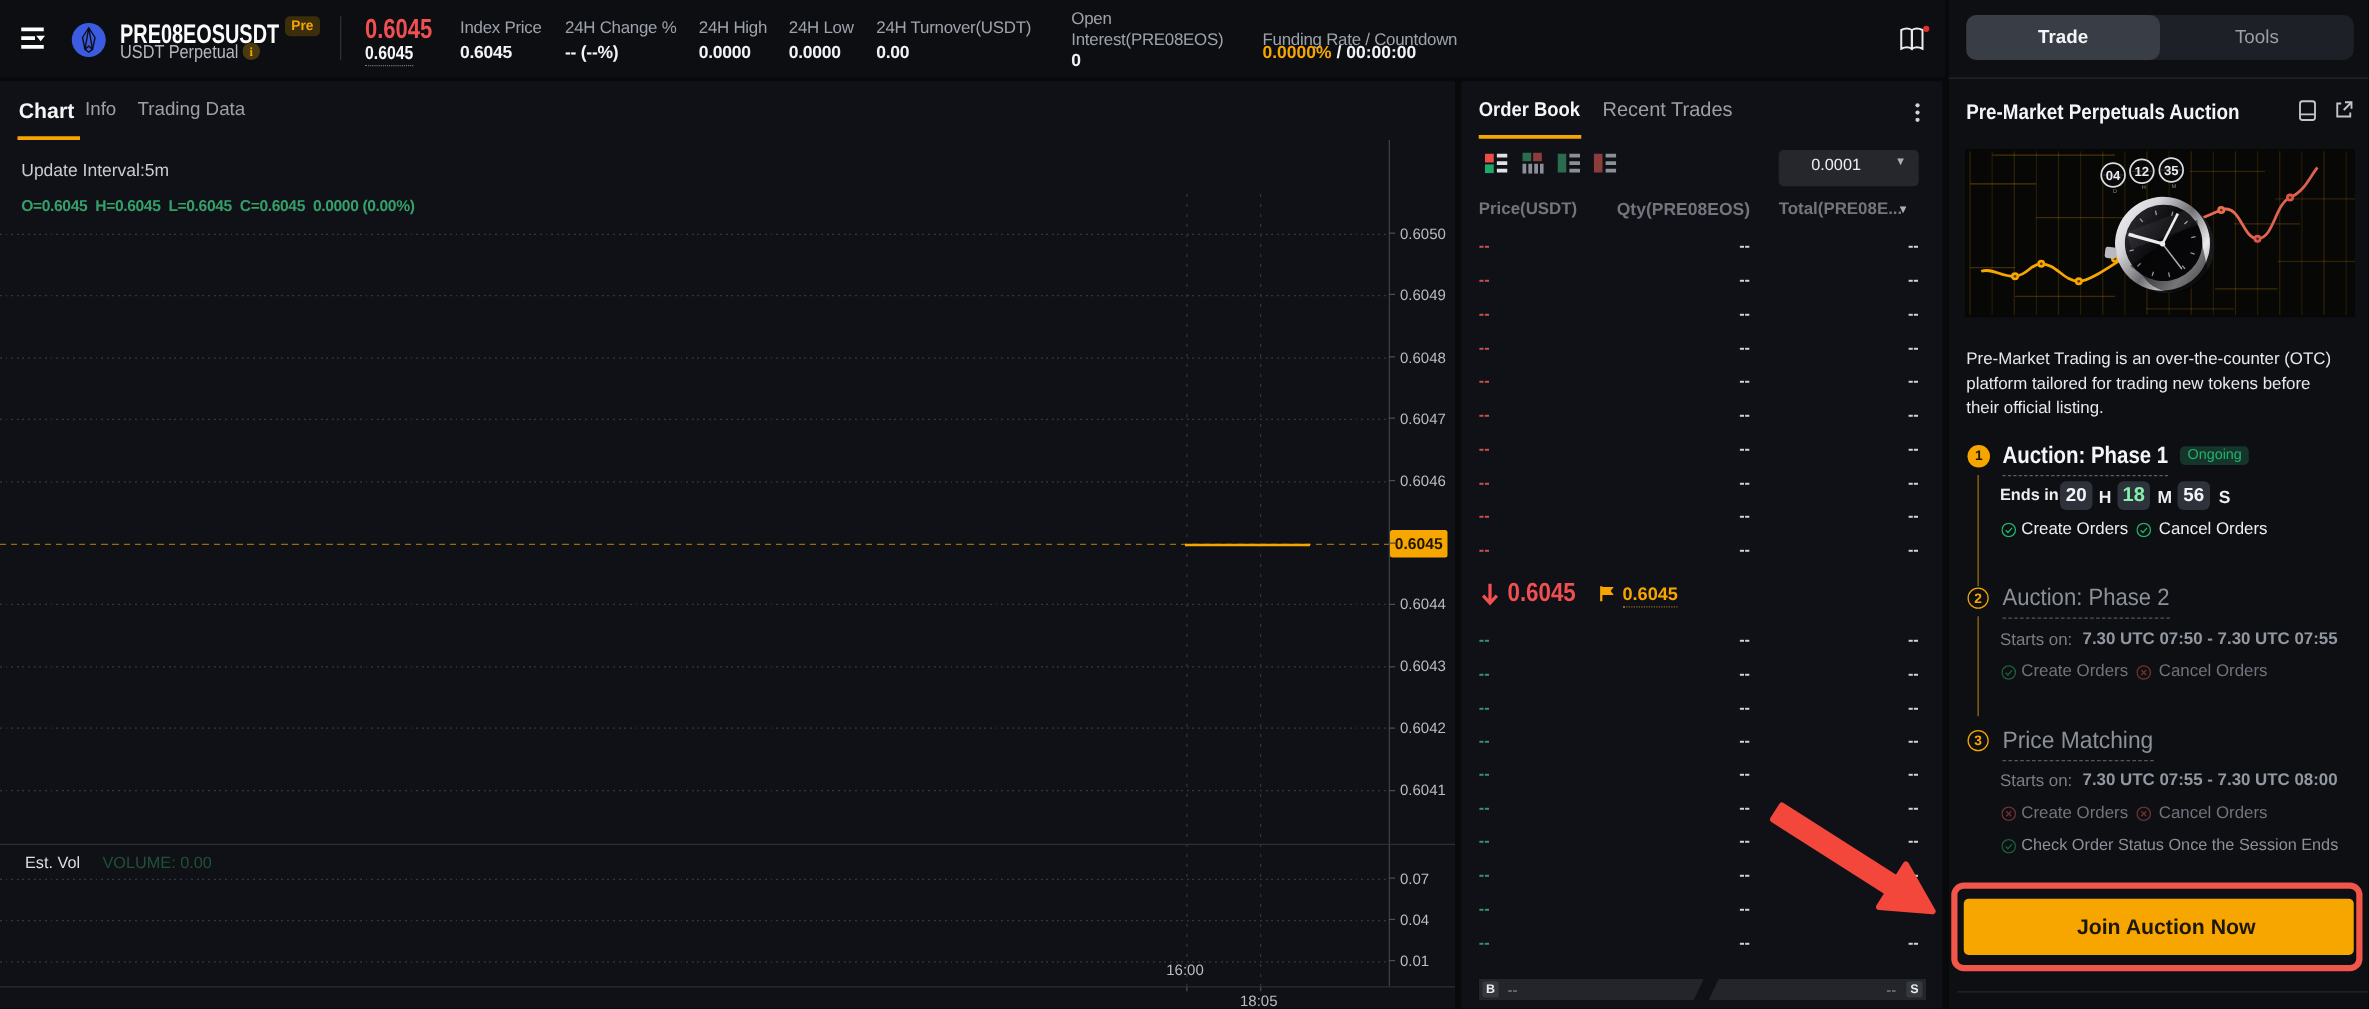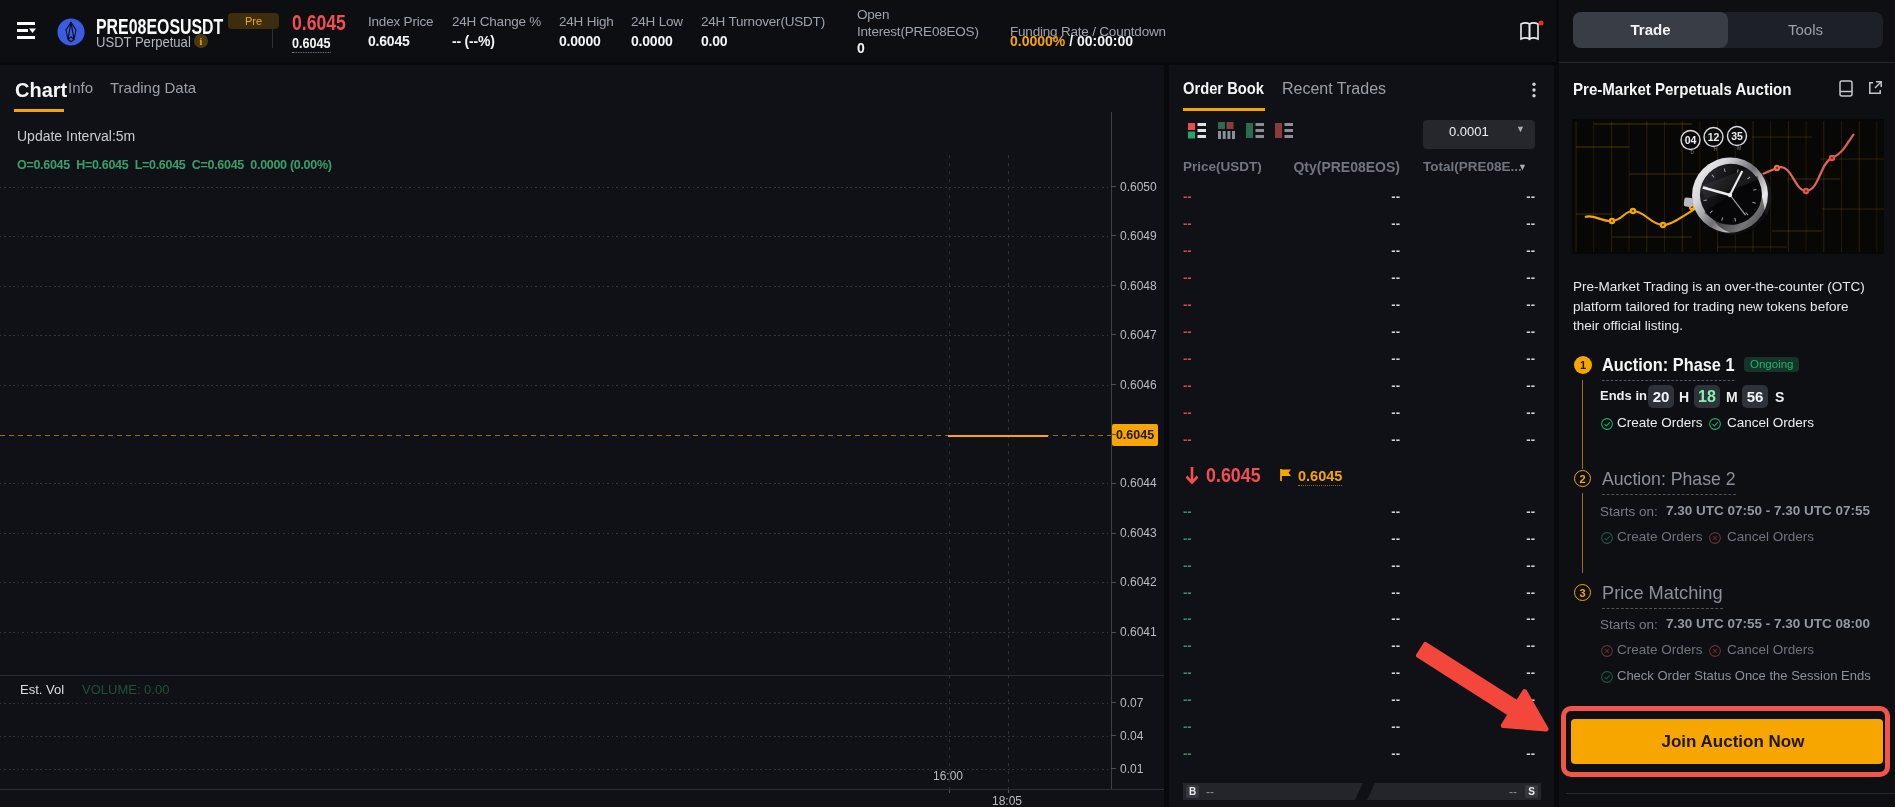--- a/index.html
+++ b/index.html
@@ -32,21 +32,21 @@
   </svg>
 
   <svg class="abs" style="left:57px;top:18px" width="28" height="28" viewBox="0 0 28 28">
     <circle cx="14" cy="14" r="13.6" fill="#3b5be0"></circle>
     <g stroke="#0c0e14" stroke-width="1.1" fill="none" stroke-linejoin="round">
       <path d="M14 4.2 L19 12 L17 21.5 L14 23.8 L11 21.5 L9 12 Z"></path>
       <path d="M14 4.2 L11 21.5 M14 4.2 L17 21.5 M11 21.5 L14 18.8 L17 21.5"></path>
     </g>
   </svg>
   <div class="abs" style="left:96px;top:15px;font-size:21.5px;font-weight:bold;color:#fbfbfc;transform:scaleX(0.74);transform-origin:0 0;white-space:nowrap;">PRE08EOSUSDT</div>
-  <div class="abs" style="left:228px;top:13px;background:#3d2e0b;color:#f7a600;font-size:11px;font-weight:normal;border-radius:4px;padding:2px 17px;">Pre</div>
+  <div class="abs" style="left:228px;top:13px;background:#3d2e0b;color:#f7a600;font-size:11px;font-weight:bold;border-radius:4px;padding:2px 5px;">Pre</div>
   <div class="abs" style="left:96px;top:33px;font-size:15px;color:#b4b8bf;transform:scaleX(0.87);transform-origin:0 0;white-space:nowrap;">USDT Perpetual</div>
   <svg class="abs" style="left:194px;top:34px" width="14" height="14" viewBox="0 0 14 14">
     <circle cx="7" cy="7" r="7" fill="#4b3a10"></circle>
     <text x="7" y="10.5" text-anchor="middle" font-size="10" font-weight="bold" fill="#f7a600" font-family="Liberation Serif,serif">i</text>
   </svg>
   <div class="abs" style="left:272px;top:13px;width:1px;height:35px;background:#2d3036;"></div>
   <div class="abs" style="left:292px;top:10px;font-size:22px;font-weight:bold;color:#f14f52;transform:scaleX(0.8);transform-origin:0 0;">0.6045</div>
   <div class="abs" style="left:292px;top:34px;font-size:15px;font-weight:bold;color:#f4f5f6;border-bottom:1px dotted #7a7e85;padding-bottom:1px;transform:scaleX(0.84);transform-origin:0 0;">0.6045</div>
   <div class="hlab abs" style="left:368px;top:14px;">Index Price</div>
   <div class="hval abs" style="left:368px;top:33px;">0.6045</div>
@@ -65,21 +65,21 @@
   <svg class="abs" style="left:1518px;top:20px" width="26" height="24" viewBox="0 0 26 24">
     <g stroke="#e8eaed" stroke-width="1.6" fill="none">
       <path d="M3 4 C6 2.5 9 2.5 11.5 4 L11.5 19 C9 17.5 6 17.5 3 19 Z"></path>
       <path d="M20 4 C17 2.5 14 2.5 11.5 4 L11.5 19 C14 17.5 17 17.5 20 19 Z"></path>
     </g>
     <circle cx="23" cy="3" r="2.5" fill="#e0312c"></circle>
   </svg>
 </div>
 <div id="chartp" class="abs">
 
-  <div class="abs" style="left:15px;top:14px;font-size:20px;font-weight:bold;color:#f4f5f6;">Chart</div>
+  <div class="abs" style="left:15px;top:14px;font-size:17px;font-weight:bold;color:#f4f5f6;">Chart</div>
   <div class="abs" style="left:68px;top:14px;"><span class="tabtxt" style="font-weight:normal;color:#9ba0a8;font-size:15px;">Info</span></div>
   <div class="abs" style="left:110px;top:14px;font-size:15px;color:#9ba0a8;">Trading Data</div>
   <div class="abs" style="left:14px;top:44px;width:50px;height:3px;background:#f7a600;"></div>
 
   <div class="abs" style="left:17px;top:63px;font-size:14px;color:#c9cdd3;">Update Interval:5m</div>
   <div class="abs" style="left:17px;top:93px;font-size:12.5px;font-weight:bold;color:#35a06a;letter-spacing:-0.3px;">O=0.6045&nbsp;&nbsp;H=0.6045&nbsp;&nbsp;L=0.6045&nbsp;&nbsp;C=0.6045&nbsp;&nbsp;0.0000 (0.00%)</div>
 
   <div class="dotline abs" style="left:0;top:122px;width:1111px;"></div>
   <div class="dotline abs" style="left:0;top:171px;width:1111px;"></div>
   <div class="dotline abs" style="left:0;top:221px;width:1111px;"></div>

